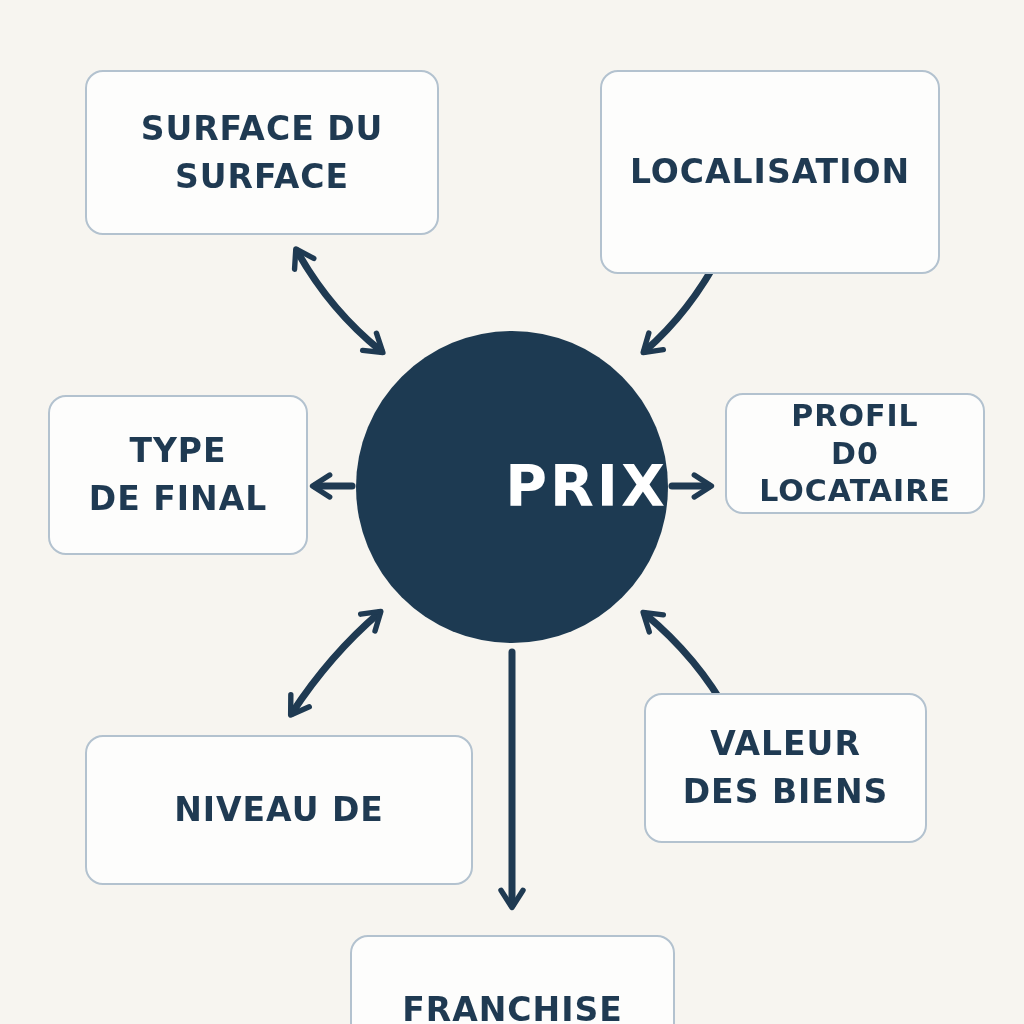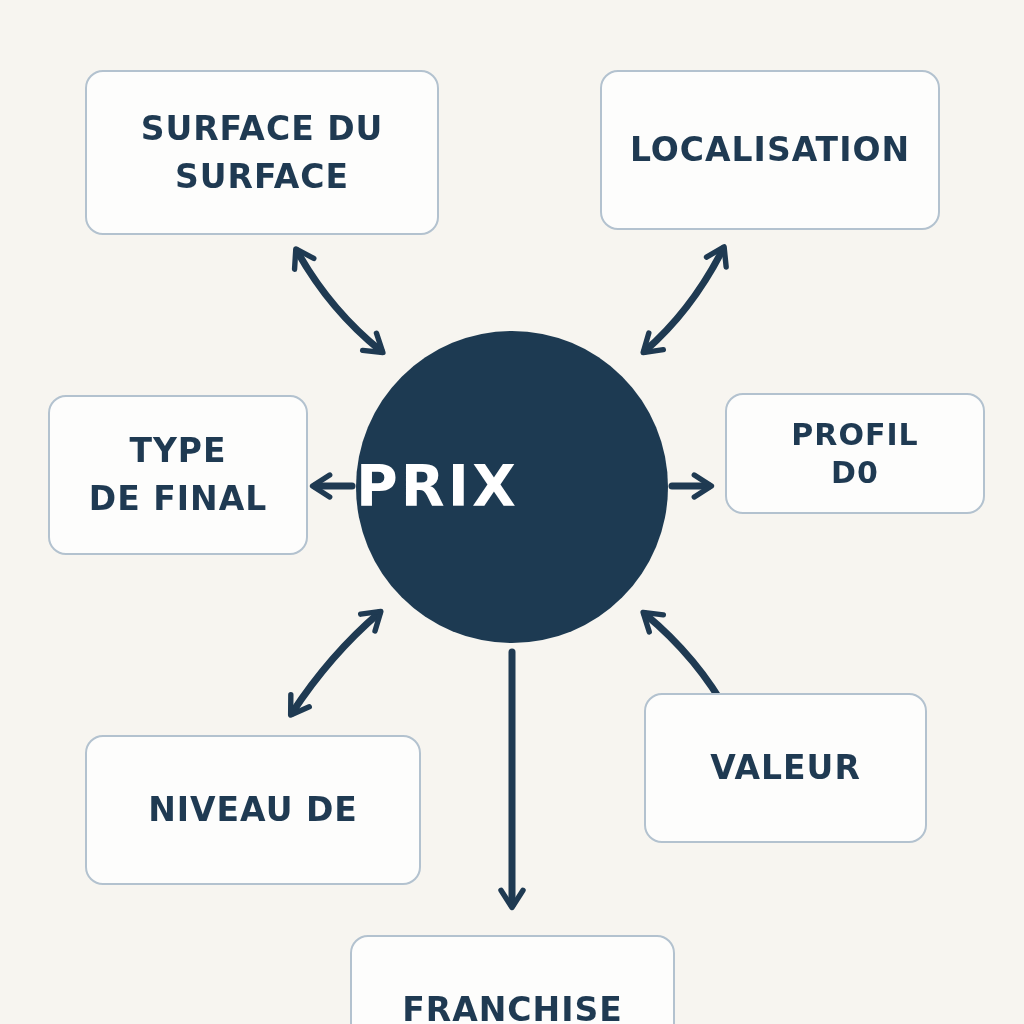--- a/index.html
+++ b/index.html
@@ -42,37 +42,37 @@
     align-items: center;
     justify-content: center;
     text-align: center;
     color: var(--navy);
     font-weight: bold;
     font-size: 33px;
     line-height: 1.45;
     letter-spacing: 1px;
   }
   .box-surface      { left: 85px;  top: 70px;  width: 354px; height: 165px; }
-  .box-localisation { left: 600px; top: 70px;  width: 340px; height: 160px; }
+  .box-localisation { left: 600px; top: 70px;  width: 340px; height: 204px; }
   .box-type         { left: 48px;  top: 395px; width: 260px; height: 160px; }
   .box-profil       { left: 725px; top: 393px; width: 260px; height: 121px;
                       font-size: 30px; line-height: 1.25; }
-  .box-garanties    { left: 85px;  top: 735px; width: 336px; height: 150px; text-align: right; }
+  .box-garanties    { left: 85px;  top: 735px; width: 388px; height: 150px; text-align: right; }
   .box-valeur       { left: 600px; top: 693px; width: 283px; height: 150px; margin-left: 44px; }
   .box-franchise    { left: 350px; top: 935px; width: 325px; height: 150px; }
   .center-circle {
     position: absolute;
     left: 356px; top: 331px;
     width: 312px; height: 312px;
     border-radius: 50%;
     background: var(--center-bg);
     color: var(--center-text);
     display: flex;
     flex-direction: column;
-    align-items: flex-start;
+    align-items: flex-end;
     justify-content: center;
     text-align: center;
     font-weight: bold;
     font-size: 57px;
     line-height: 1.08;
     letter-spacing: 3px;
   }
 </style>
 </head>
 <body>
@@ -111,28 +111,30 @@
   </div>
 
   <div class="node box-type">
     <div>TYPE</div>
     <div>DE FINAL</div>
   </div>
 
   <div class="node box-profil">
     <div>PROFIL</div>
     <div>D0</div>
+    <div>LOCATAIRE</div>
   </div>
 
   <div class="node box-garanties">
     <div>NIVEAU DE</div>
   </div>
 
   <div class="node box-valeur">
     <div>VALEUR</div>
+    <div>DES BIENS</div>
   </div>
 
   <div class="node box-franchise">
     <div>FRANCHISE</div>
   </div>
 
   <div class="center-circle">
     <div>PRIX</div>
   </div>
 

